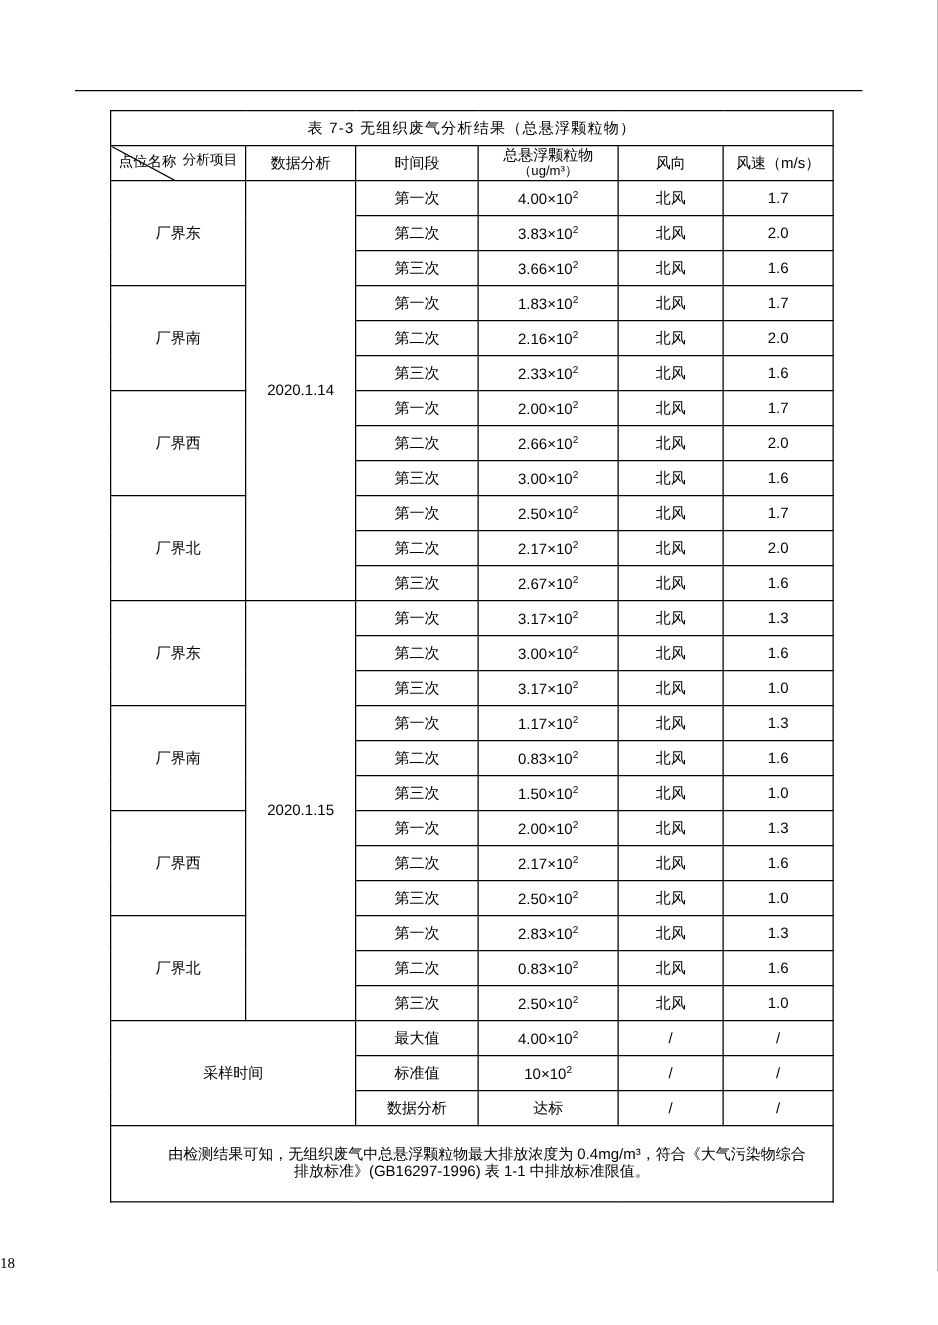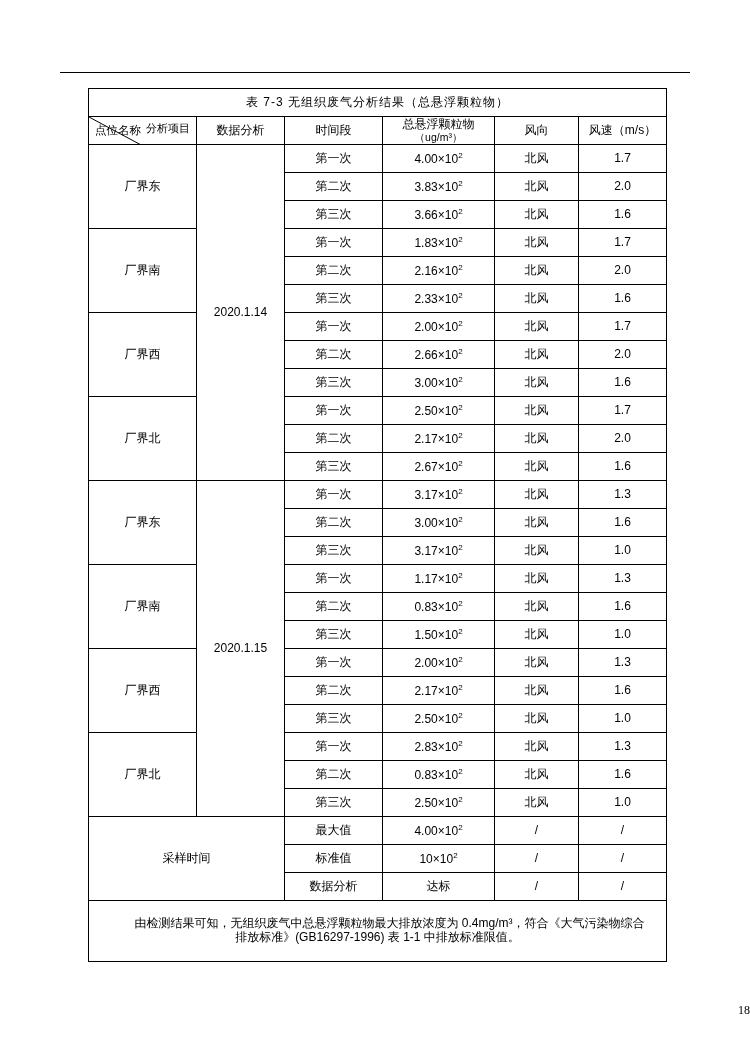--- a/index.html
+++ b/index.html
@@ -112,21 +112,21 @@
   .note-cell p {
     margin: 16px;
     text-indent: 2em;
   }
   sup { font-size: 8px; vertical-align: super; }
   .page-number {
     position: absolute;
     bottom: 42px;
     left: 0;
     right: 0;
-    text-align: right;
+    text-align: left;
     font-size: 12px;
     font-family: "Liberation Serif", serif;
   }
 </style>
 </head>
 <body>
 
 <div class="page">
 
   <div class="header-rule"></div>

